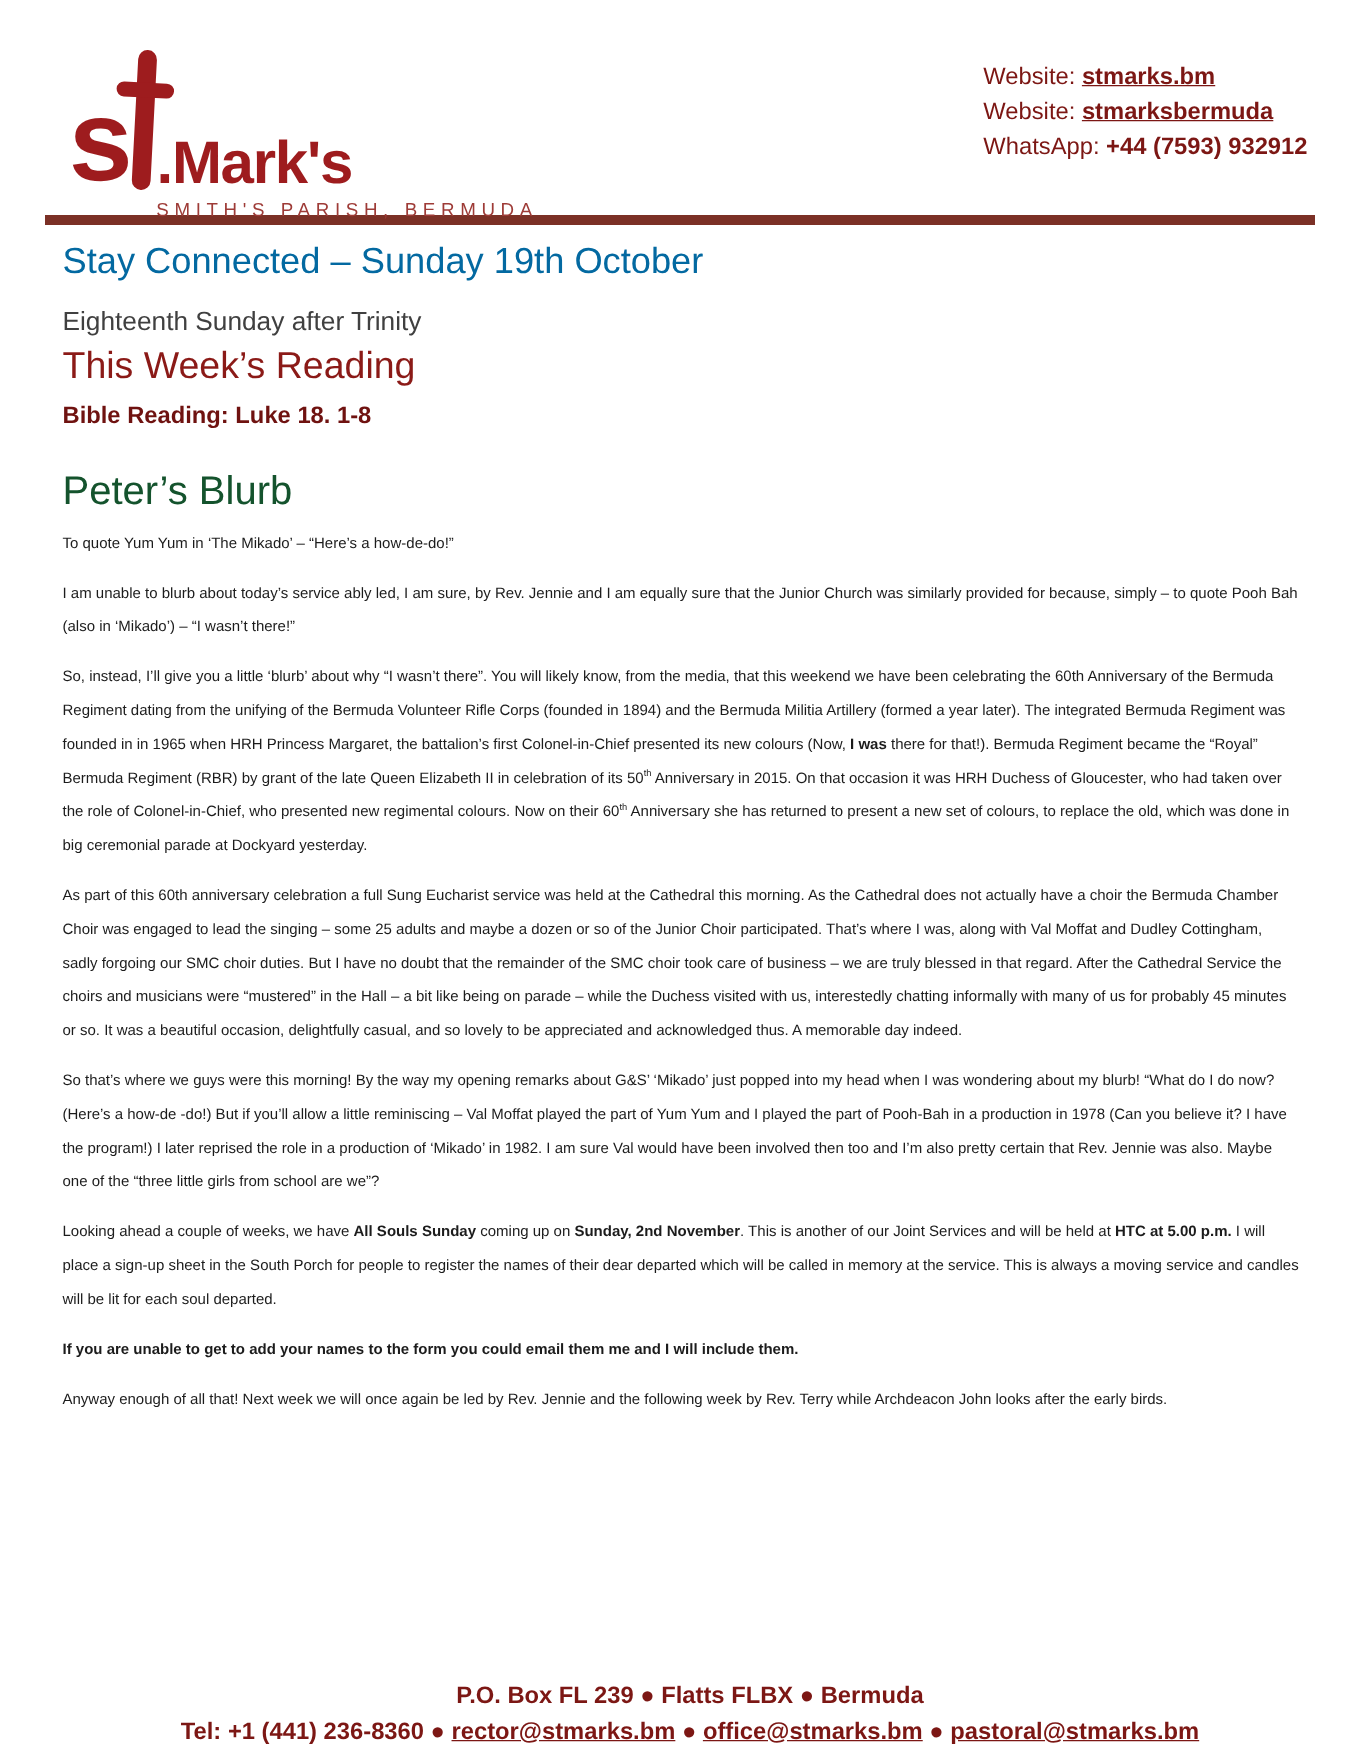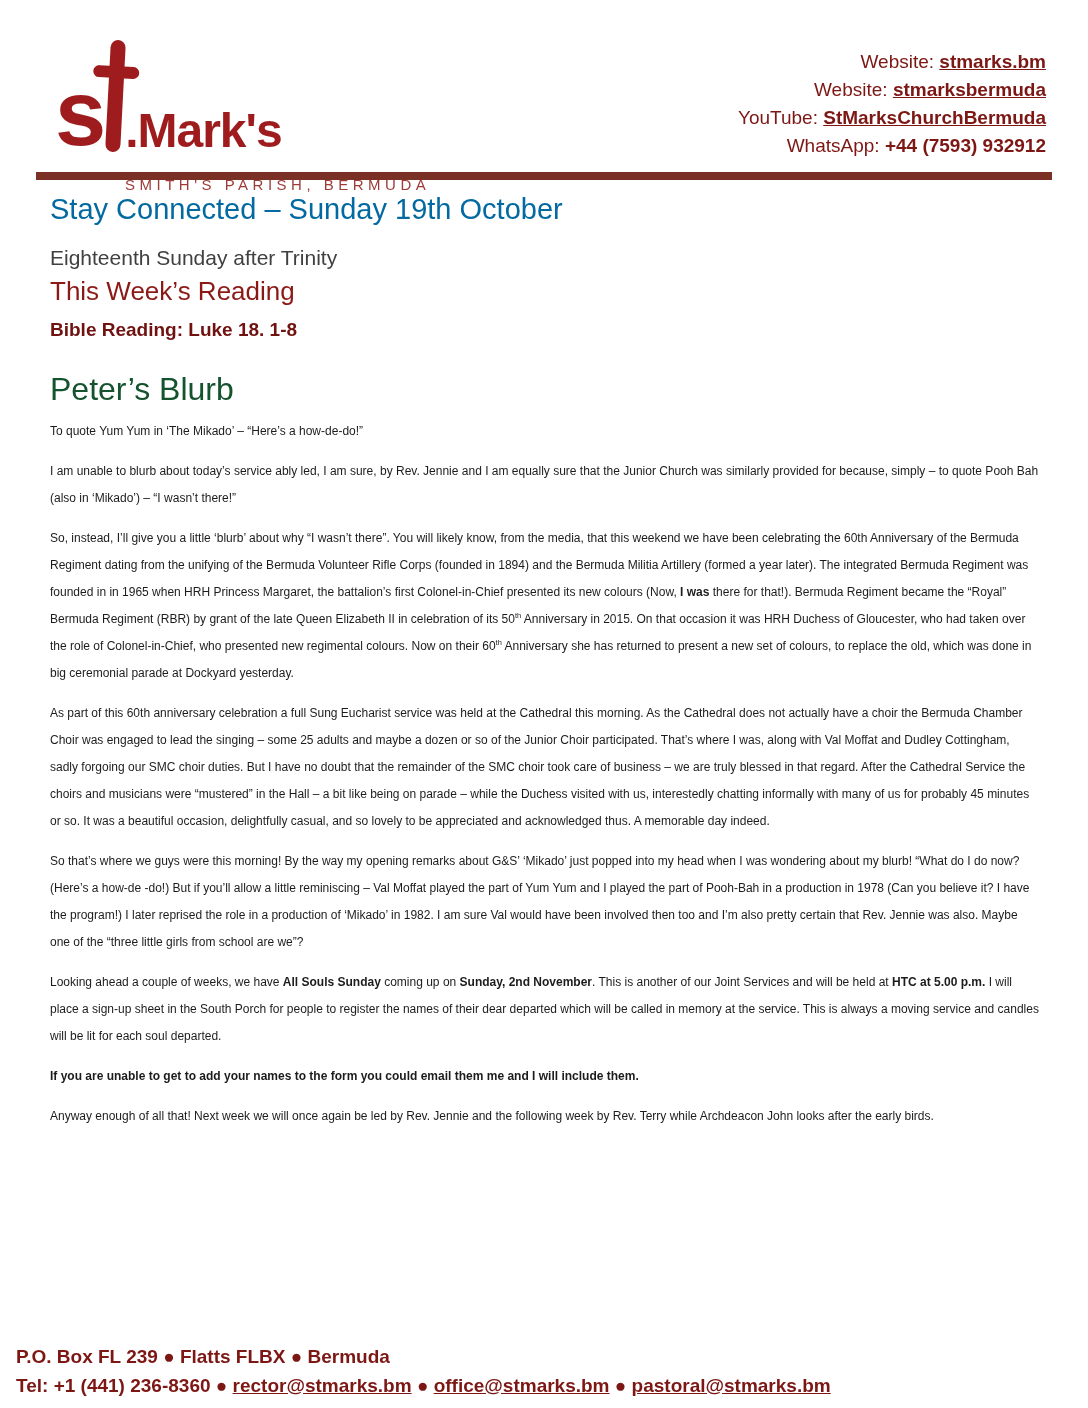--- a/index.html
+++ b/index.html
@@ -34,55 +34,56 @@
   .logo-cross::after {
     content: ""; position: absolute;
     left: -16px; top: 26px; width: 46px; height: 12px;
     background: #9e1c1e; border-radius: 6px;
   }
   .logo-rest {
     font-size: 48px; font-weight: 700; color: #9e1c1e;
     letter-spacing: -1px; line-height: 0.82;
   }
   .logo-tagline {
-    margin-top: 26px; margin-left: 70px;
+    margin-top: 10px; margin-left: 70px;
     font-size: 15px; letter-spacing: 4.5px;
     color: #9e3b37; font-weight: 400;
   }
-  .contact-block { text-align: right; padding-top: 8px; }
+  .contact-block { padding-top: 8px; }
   .contact-line {
     font-size: 19px; line-height: 28px; color: #7c1714;
   }
 
   .header-rule {
     height: 8px; background: #7b3026;
     margin: 4px 36px 0 36px;
   }
 
   
   .content { padding: 12px 48px 0 50px; }
 
   .title-main { font-size: 29px; font-weight: 400; color: #0369a1; line-height: 1.2; }
   .title-sub  { font-size: 21px; font-weight: 400; color: #404040; margin-top: 19px; }
-  .title-reading { font-size: 26px; font-weight: 400; color: #8b1a17; margin-top: 6px; }
+  .title-reading { font-size: 30px; font-weight: 400; color: #8b1a17; margin-top: 6px; }
   .title-bible { font-size: 19px; font-weight: 700; color: #6f1210; margin-top: 12px; }
   .title-blurb { font-size: 32px; font-weight: 400; color: #14532d; margin-top: 30px; }
 
   .paragraphs { margin-top: 10px; }
   .para {
     font-size: 12px; line-height: 27px; color: #1c1c1c;
     margin-bottom: 13px;
   }
   .b { font-weight: 700; }
   .u { text-decoration: underline; }
   .sup { vertical-align: super; font-size: 0.62em; line-height: 0; }
 
   
   .footer {
     position: absolute; left: 16px; right: 0; bottom: 8px;
+    text-align: center;
   }
   .footer-line {
     font-size: 19px; font-weight: 700; color: #7c1714; line-height: 29px;
   }
 </style>
 </head>
 <body>
 
 <div class="page">
 
@@ -91,21 +92,20 @@
       <div class="logo-row">
         <span class="logo-s">s</span>
         <span class="logo-cross"></span>
         <span class="logo-rest">.Mark's</span>
       </div>
       <div class="logo-tagline">SMITH'S PARISH, BERMUDA</div>
     </div>
     <div class="contact-block">
       <div class="contact-line"><span>Website: </span><span class="b u">stmarks.bm</span></div>
       <div class="contact-line"><span>Website: </span><span class="b u">stmarksbermuda</span></div>
-      <div class="contact-line"><span>YouTube: </span><span class="b u">StMarksChurchBermuda</span></div>
       <div class="contact-line"><span>WhatsApp: </span><span class="b">+44 (7593) 932912</span></div>
     </div>
   </div>
 
   <div class="header-rule"></div>
 
   <div class="content">
     <div class="title-main">Stay Connected – Sunday 19th October</div>
     <div class="title-sub">Eighteenth Sunday after Trinity</div>
     <div class="title-reading">This Week’s Reading</div>

